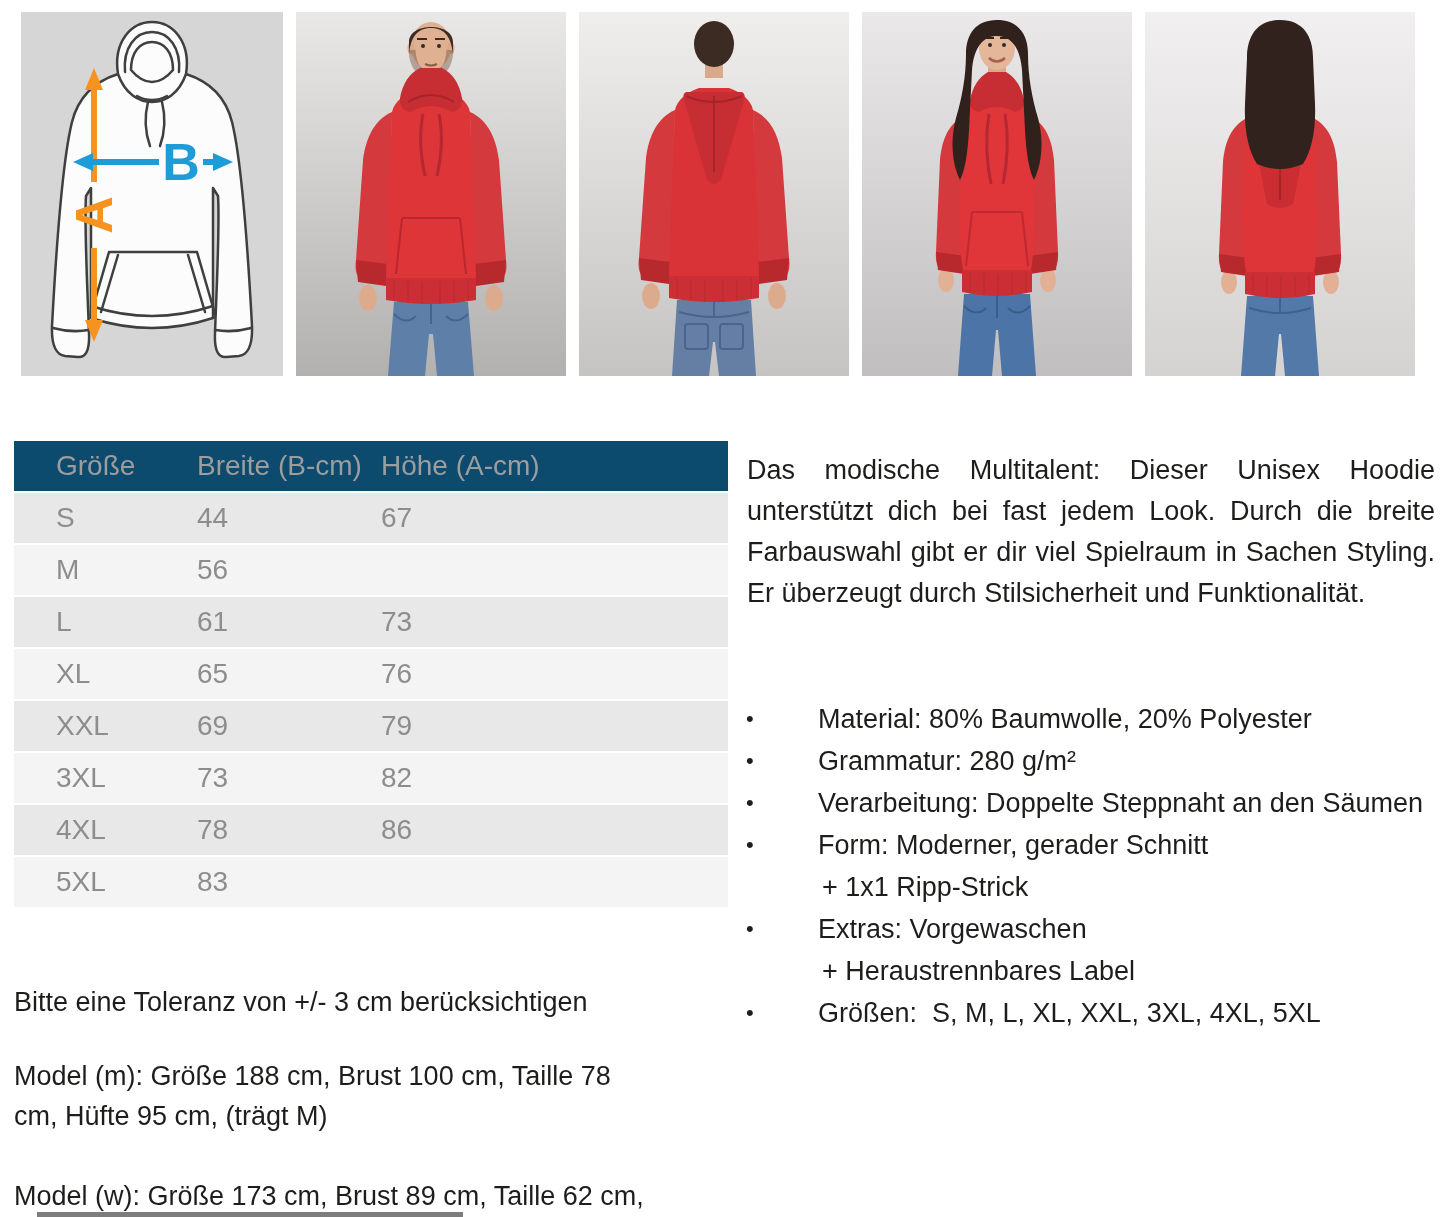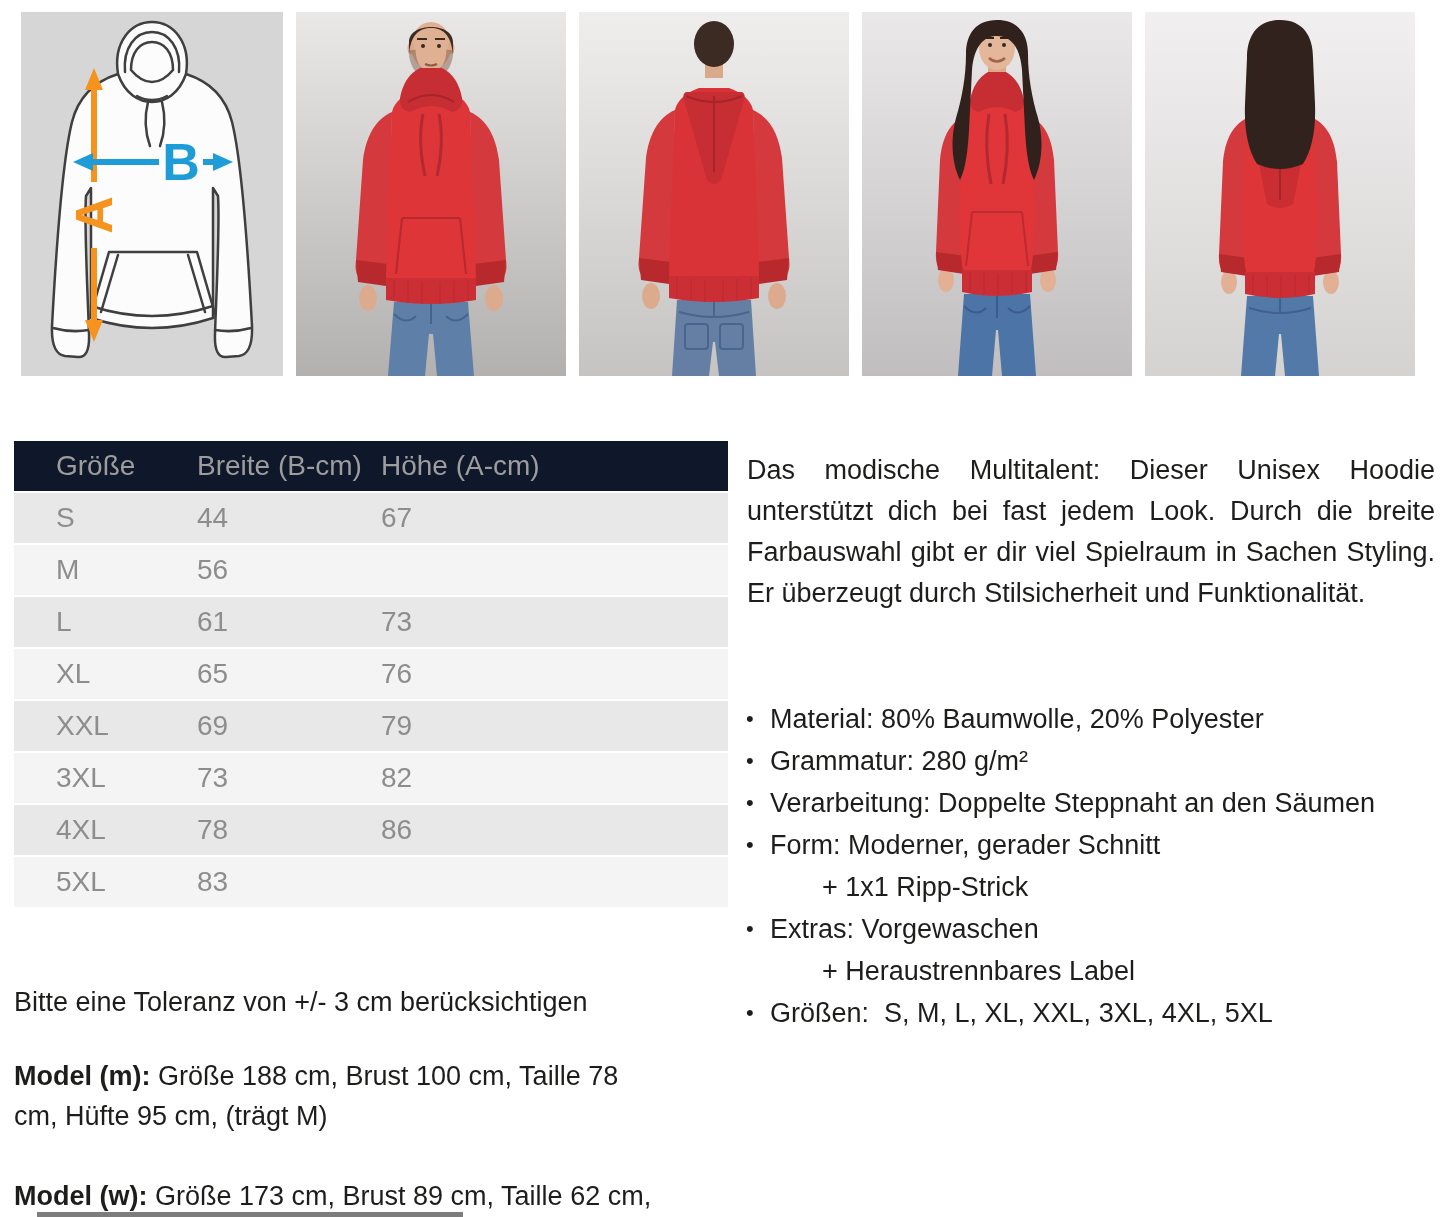--- a/index.html
+++ b/index.html
@@ -8,36 +8,36 @@
   
   .tiles{position:absolute;left:21px;top:12px;display:flex;gap:13px;}
   .tile{width:270px;height:364px;flex:0 0 auto;}
   .tile svg{display:block;width:100%;height:100%;}
   .tile-diagram{width:262px;}
   
   .size-table{position:absolute;left:14px;top:441px;width:714px;}
   .trow{display:grid;grid-template-columns:183px 184px 1fr;height:50px;line-height:50px;
         margin-bottom:2px;font-size:28px;color:#8d8d8d;}
   .trow > div:first-child{padding-left:42px;}
-  .trow.head{background:#0f172a;color:#9d9d9d;}
+  .trow.head{background:#0c4a6e;color:#9d9d9d;}
   .trow.dark{background:#e8e8e8;}
   .trow.light{background:#f4f4f4;}
   
   .note{position:absolute;left:14px;width:640px;font-size:27px;line-height:40px;margin-top:40px;}
-  .note b{font-weight:bold;}
+  .note b{font-weight:normal;}
   .tolerance{top:942px;}
   .model-m{top:1016px;}
   .model-w{top:1136px;}
   
   .desc-intro{position:absolute;left:747px;top:450px;width:688px;font-size:27px;
               line-height:41px;text-align:justify;}
   .bullets{position:absolute;left:746px;top:698px;width:700px;font-size:27px;line-height:42px;}
   .b-item{display:flex;}
   .b-item .dot{width:24px;flex:0 0 auto;font-size:22px;}
-  .b-text{white-space:pre-wrap;}
+  .b-text{white-space:pre-wrap;margin-left:48px;}
   .b-sub{padding-left:76px;}
   
   .bottom-cut{position:absolute;left:37px;top:1212px;width:426px;height:5px;background:#7d7d7d;}
 </style>
 </head>
 <body>
 
 <div class="page">
 
   <div class="tiles">

